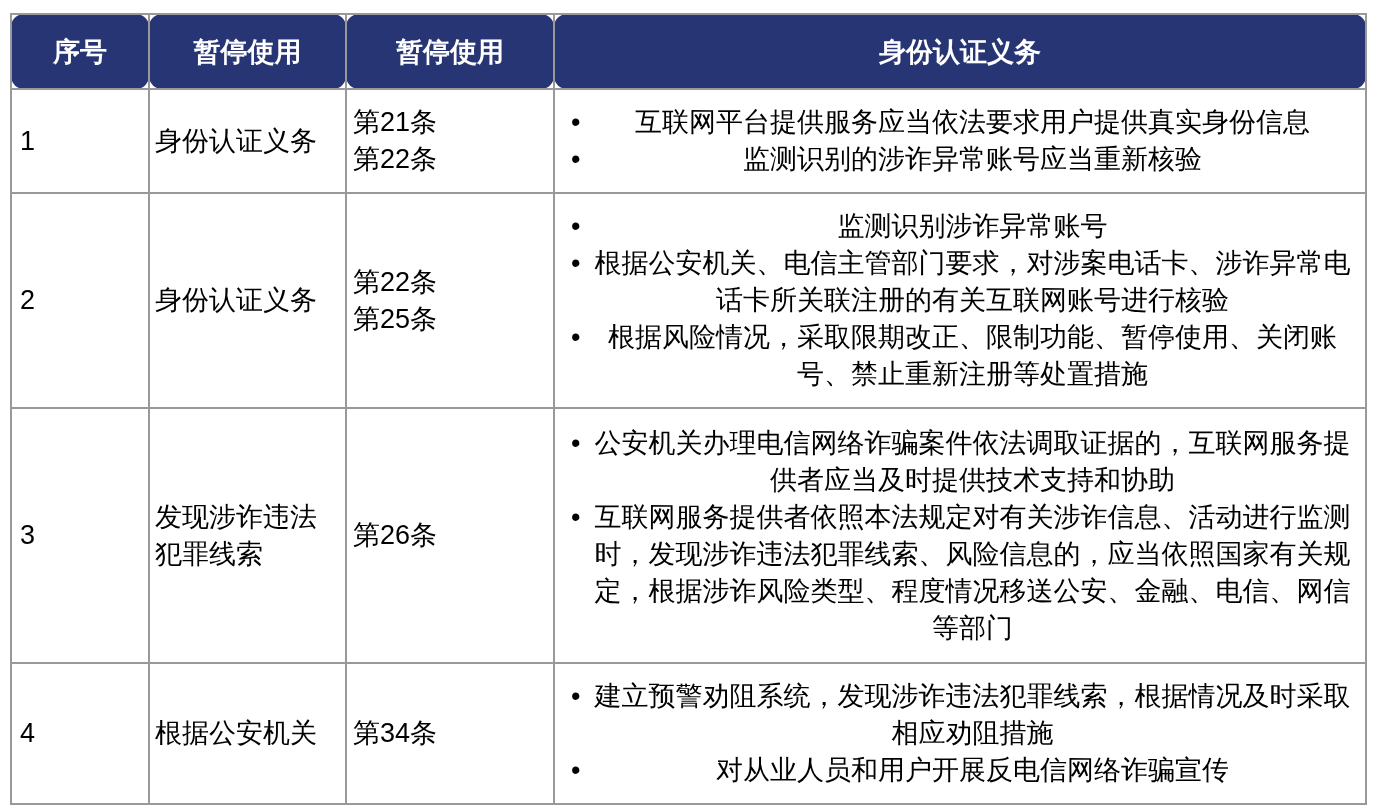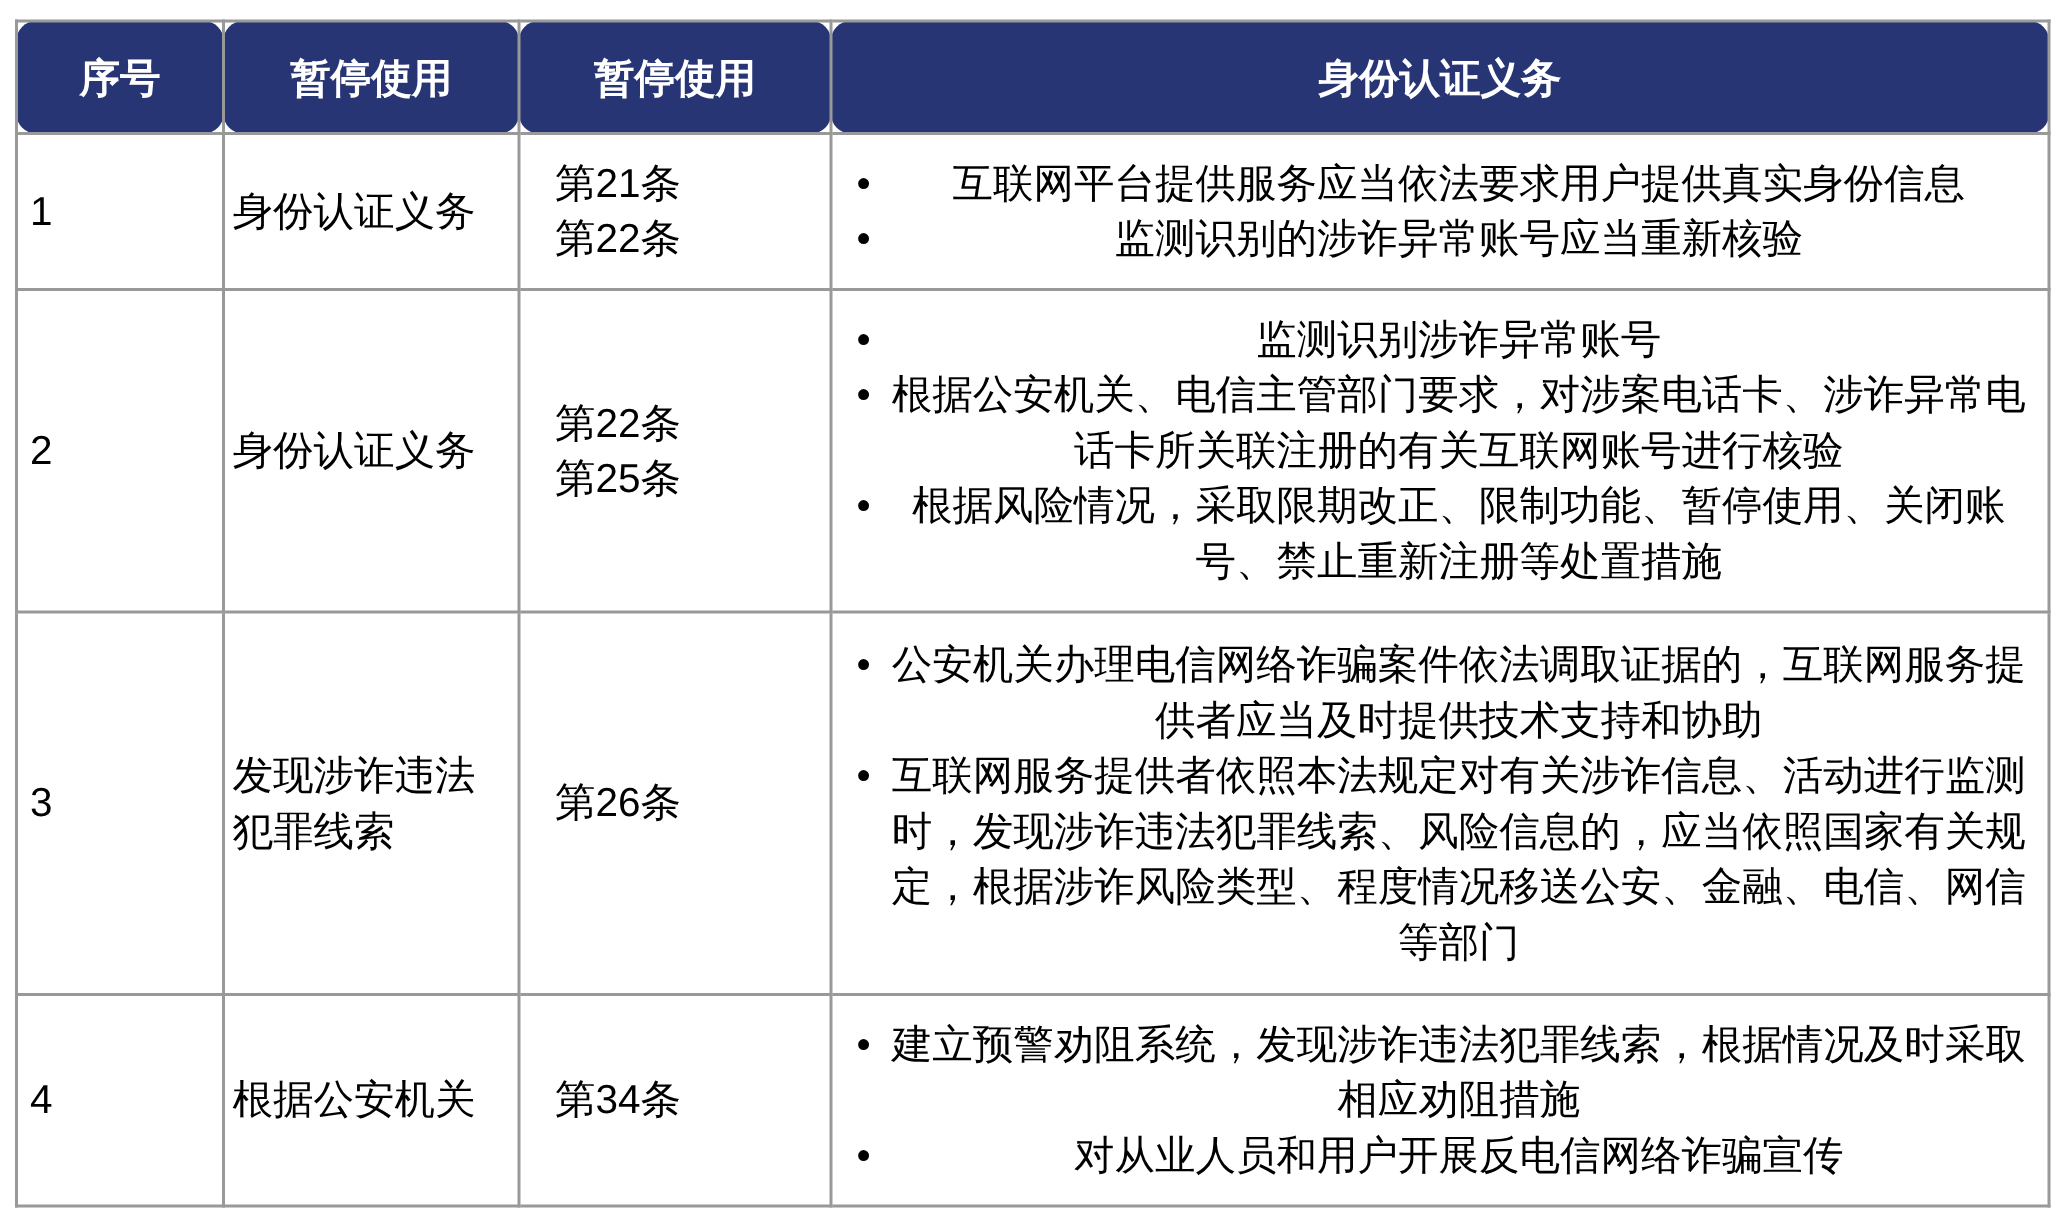--- a/index.html
+++ b/index.html
@@ -46,21 +46,21 @@
     font-size: 27px;
     line-height: 37px;
     color: var(--text-color);
     vertical-align: middle;
     padding: 14px 0;
     word-break: break-all;
     overflow-wrap: anywhere;
   }
   td.index-cell   { padding-left: 8px; }
   td.type-cell    { padding-left: 5px; padding-right: 18px; }
-  td.articles-cell{ padding-left: 23px; }
+  td.articles-cell{ padding-left: 6px; }
   td.points-cell  { padding-right: 14px; }
   tbody tr.row-0 { height: 102px; }
   tbody tr.row-1 { height: 213px; }
   tbody tr.row-2 { height: 255px; }
   tbody tr.row-3 { height: 137px; }
   ul.points {
     list-style: none;
     margin: 0;
     padding: 0;
   }

